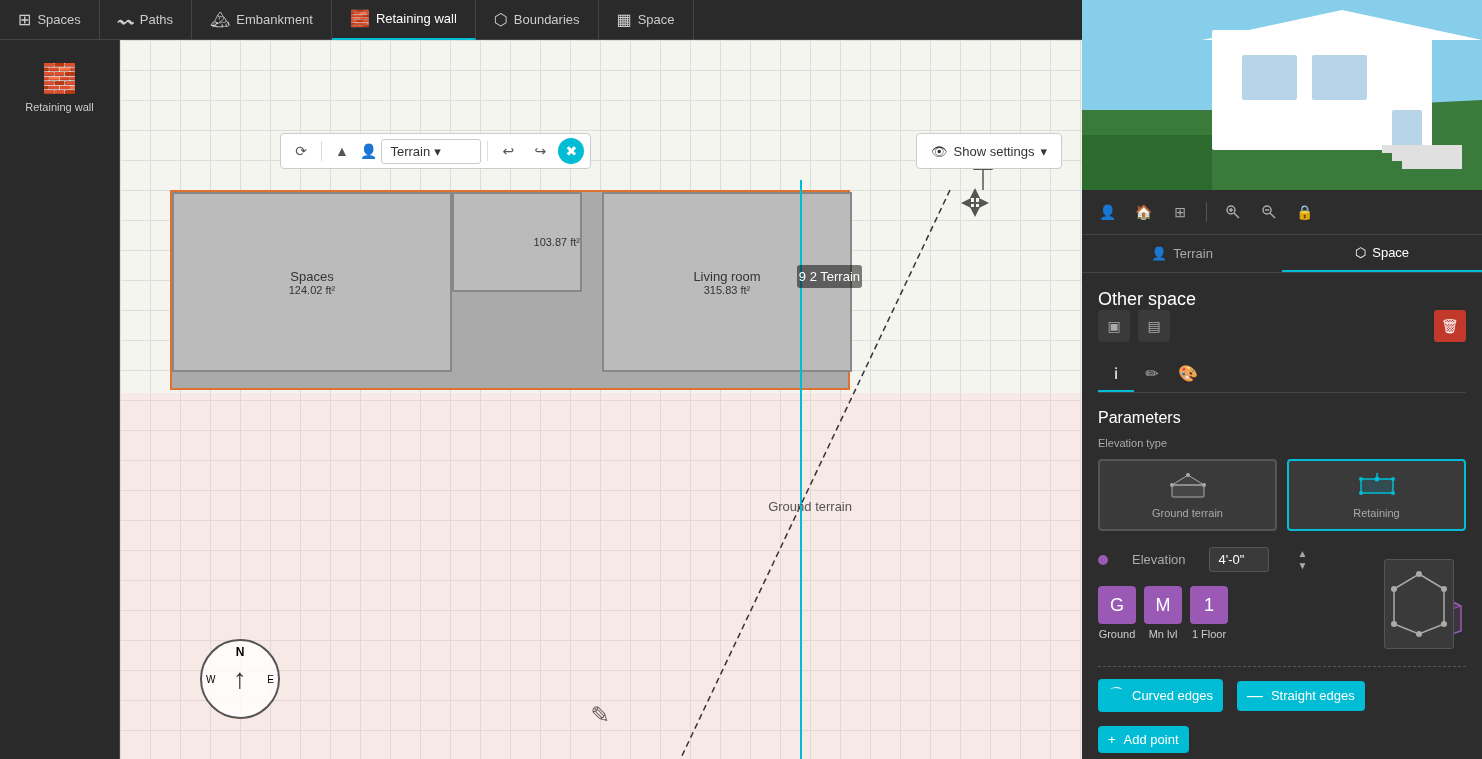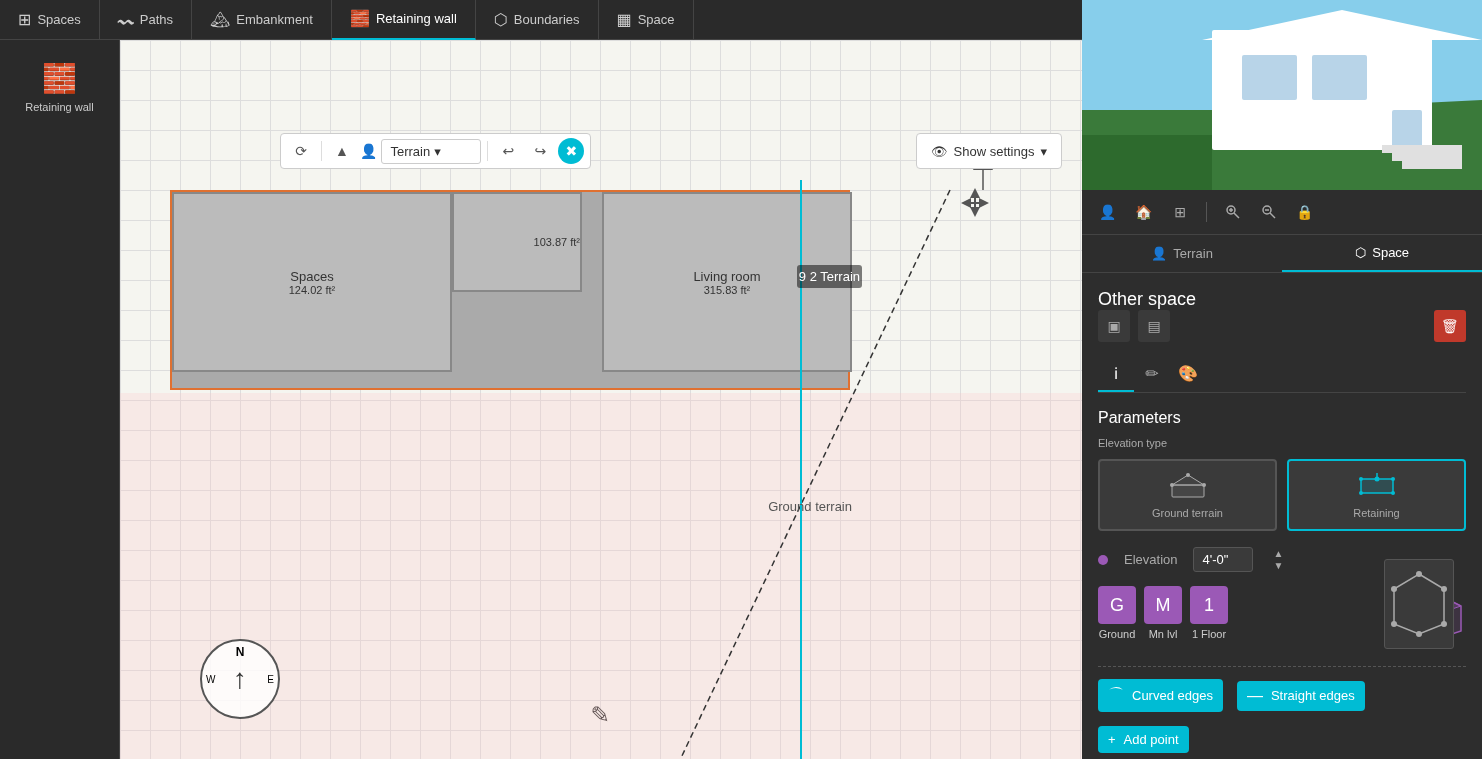--- a/index.html
+++ b/index.html
@@ -206,21 +206,21 @@
     }
     .elev-type-btn {
       flex: 1; display: flex; flex-direction: column; align-items: center; gap: 6px;
       padding: 10px 6px; border: 2px solid #555; border-radius: 4px;
       background: #3a3a3a; cursor: pointer; color: #aaa; font-size: 11px;
     }
     .elev-type-btn.active { border-color: #00bcd4; }
 
     
     #elevation-row {
-      display: flex; align-items: center; gap: 16px; margin-bottom: 14px;
+      display: flex; align-items: center; gap: 24px; margin-bottom: 14px;
     }
     .elev-dot { width: 10px; height: 10px; border-radius: 50%; background: #9b59b6; flex-shrink: 0; }
     .elev-label { font-size: 13px; color: #aaa; }
     .elev-value {
       background: #3a3a3a; border: 1px solid #555; border-radius: 3px;
       padding: 4px 8px; color: #fff; font-size: 13px; min-width: 60px;
     }
     .elev-arrows { display: flex; flex-direction: column; gap: 0; margin-left: 4px; }
     .elev-arrow { font-size: 10px; color: #aaa; cursor: pointer; line-height: 1.2; }
 

